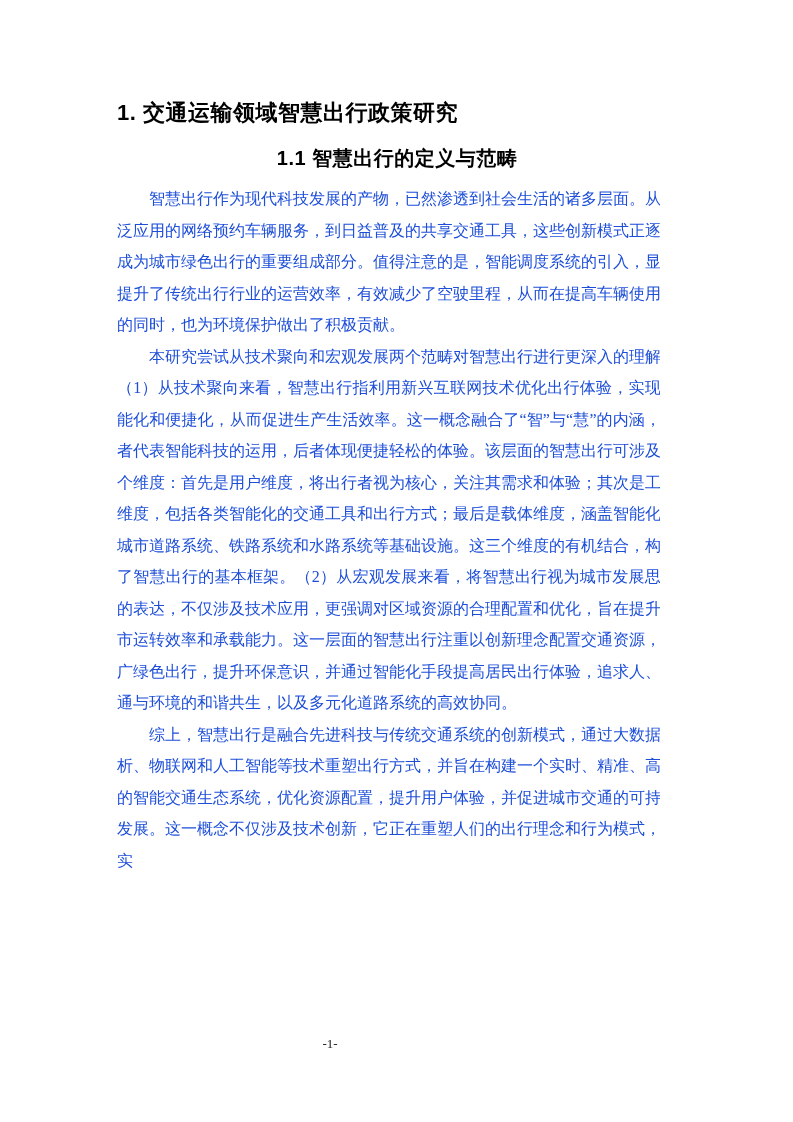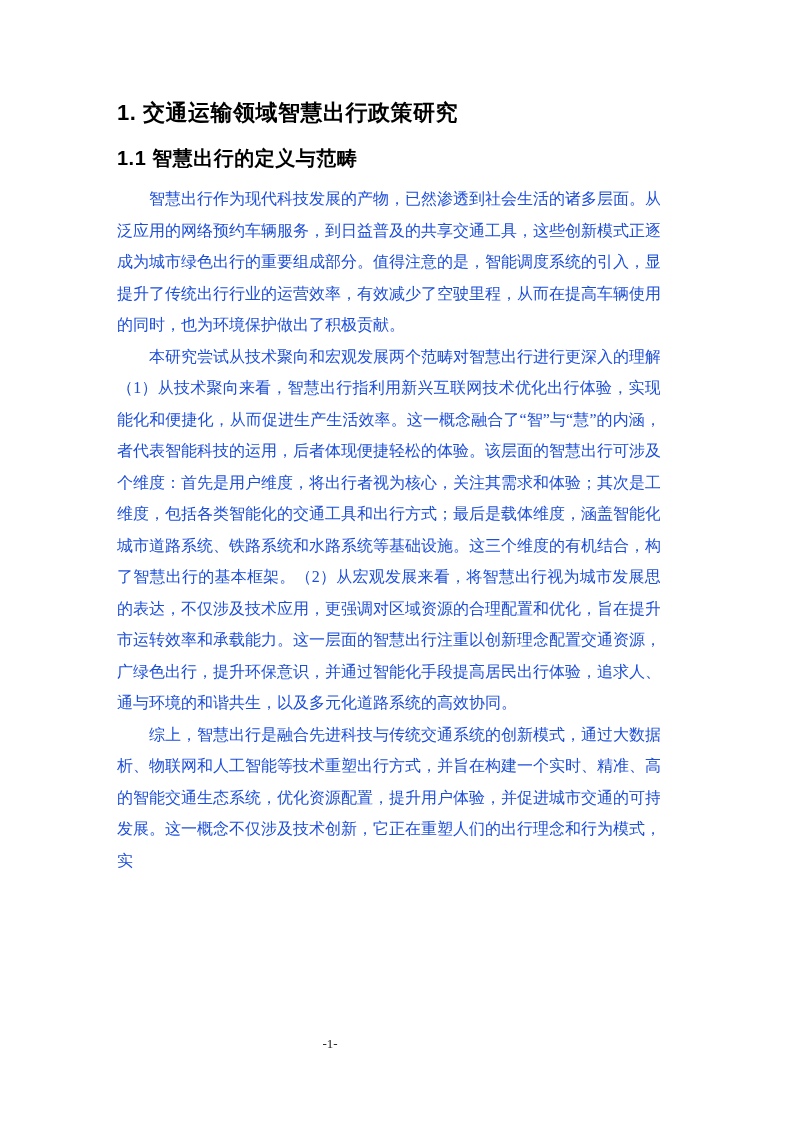--- a/index.html
+++ b/index.html
@@ -31,20 +31,21 @@
     letter-spacing: 0.5px;
   }
   .section-heading {
     margin: 16px 0 11px 0;
     font-family: "Liberation Sans", "DejaVu Sans", sans-serif;
     font-weight: bold;
     font-size: 20px;
     line-height: 28px;
     color: #000000;
     letter-spacing: 0.5px;
+    text-align: center;
   }
   .body-text p {
     margin: 0;
     font-family: "Liberation Serif", "DejaVu Serif", serif;
     font-size: 16px;
     line-height: 31.5px;
     text-align: justify;
     text-indent: 2em;
     color: #1d4ed8;
     word-break: break-all;

